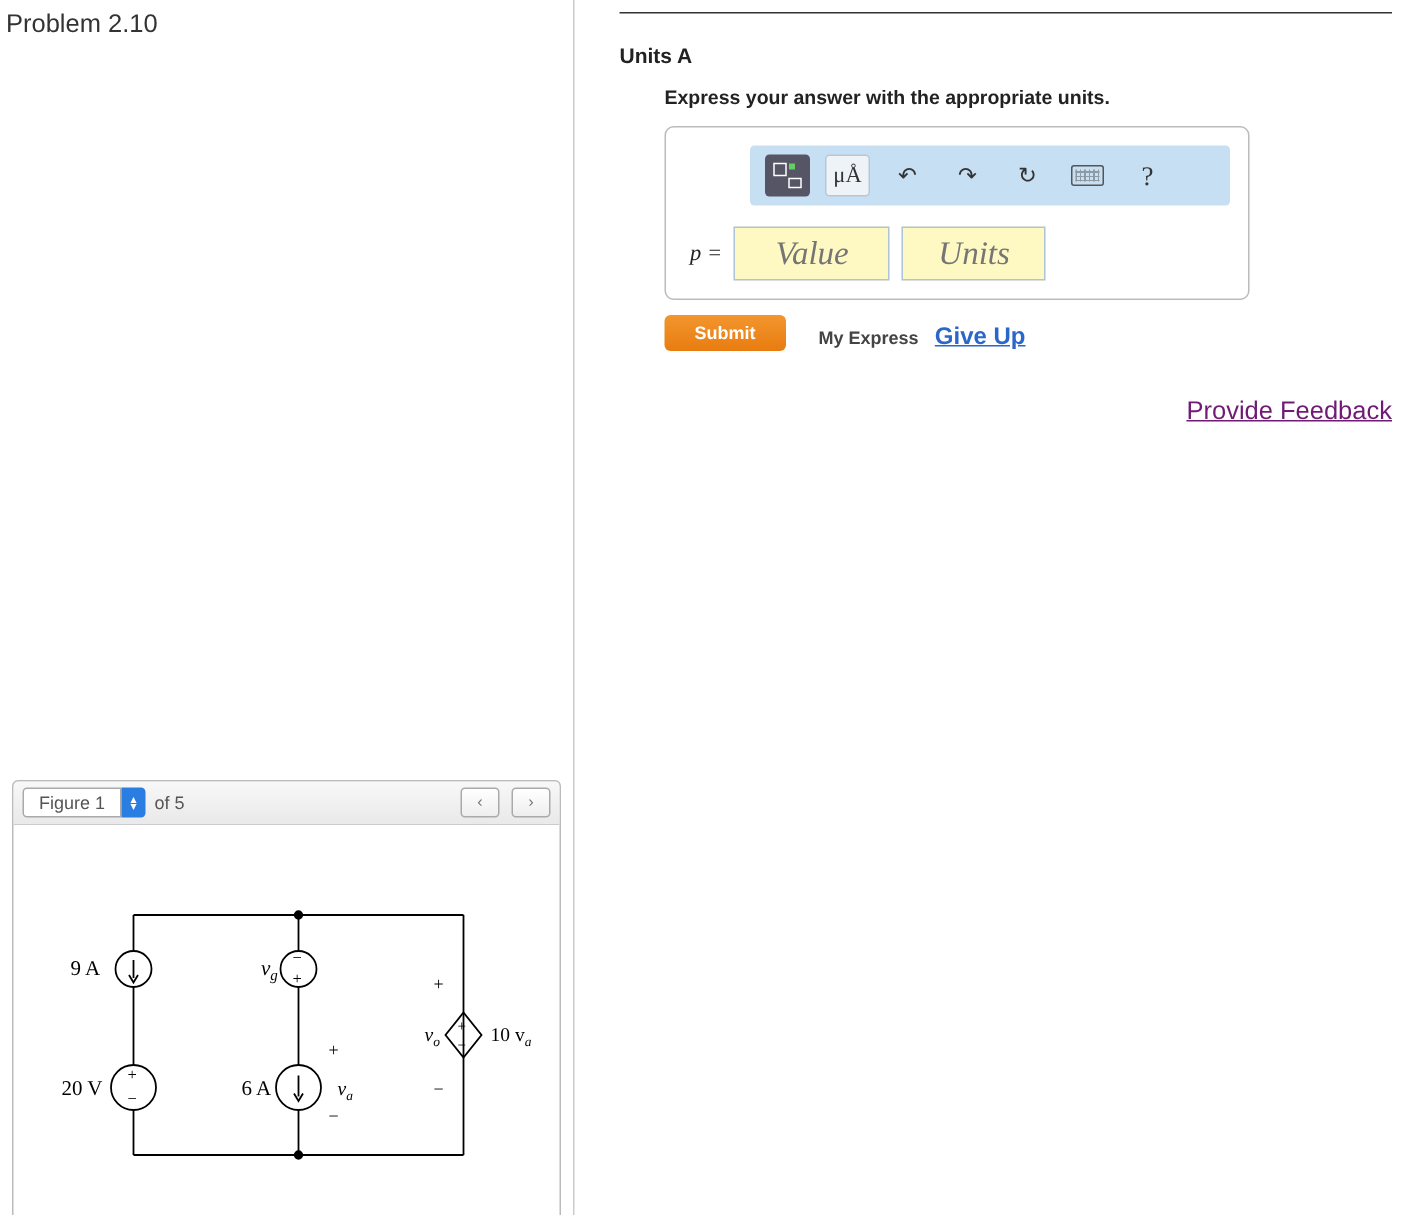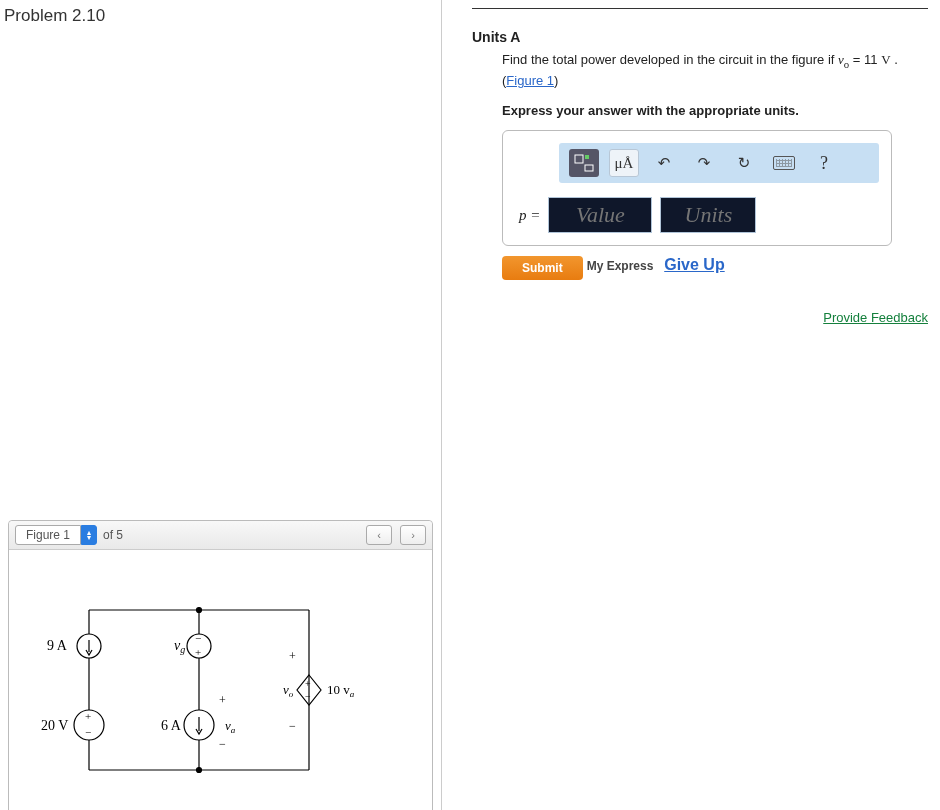--- a/index.html
+++ b/index.html
@@ -6,21 +6,21 @@
   body {
     margin: 0;
     font-family: Arial, Helvetica, sans-serif;
     font-size: 13px;
     color: #222;
     background: #fff;
     width: 940px;
   }
   .layout { display: flex; }
   .left-col {
-    width: 442px;
+    width: 383px;
     border-right: 1px solid #ccc;
     min-height: 810px;
     position: relative;
   }
   .right-col { flex: 1; padding: 0 12px 0 30px; }
   .problem-title {
     font-size: 17px;
     font-weight: 400;
     color: #333;
     padding: 6px 0 0 4px;
@@ -117,39 +117,39 @@
   }
   .ans-row { display: flex; align-items: center; gap: 8px; margin-left: 4px;}
   .eq-label { font-style: italic; font-family: 'Times New Roman', serif; font-size: 15px; }
   .val-input, .unit-input {
     border: 1px solid #b0c4d8;
     font-family: 'Times New Roman', serif;
     font-style: italic;
     font-size: 22px;
     color: #888;
     padding: 4px 10px;
-    background: #0f172a;
+    background: #fef9c3;
     text-align: center;
   }
   .val-input { width: 104px; height: 36px; }
   .unit-input { width: 96px; height: 36px; }
-  .button-row { display: flex; align-items: flex-start; gap: 4px; margin-top: 10px;}
+  .button-row { display: flex; align-items: flex-end; gap: 22px; margin-top: 10px;}
   .submit-btn {
     background: linear-gradient(#f2962e, #e87c10);
     color: #fff;
     font-weight: bold;
     font-size: 12px;
     padding: 5px 20px;
     border: none;
     border-radius: 4px;
   }
   .my-answers { font-weight: bold; color: #444; font-size: 12px;}
   .giveup { color: #2a67c9; text-decoration: underline; font-weight: bold; font-size: 16px;}
   .feedback { text-align: right; margin-top: 30px; }
-  .feedback a { color: #15803d; text-decoration: underline; font-size: 13px;}
+  .feedback a { color: #701a75; text-decoration: underline; font-size: 17px;}
   .serif { font-family: 'Times New Roman', serif; }
   .kbd-icon {
     width: 22px; height: 14px; border: 1px solid #555; border-radius: 2px;
     position: relative;
   }
   .kbd-icon::after { content:""; position:absolute; left:2px; right:2px; top:2px; bottom:2px;
     background: repeating-linear-gradient(90deg,#555 0 1px,transparent 1px 3px),
                 repeating-linear-gradient(0deg,#555 0 1px,transparent 1px 3px);
     opacity:0.5;
   }
@@ -228,24 +228,20 @@
           <text x="276" y="120" font-size="10">−</text>
         </svg>
       </div>
     </div>
   </div>
 
   <div class="right-col">
     <hr class="divider">
     <div class="part-label">Units A</div>
     <div class="prompt-block">
-      <div class="prompt-text">
-        <span>Find the total power developed in the circuit in the figure if </span><span class="serif" style="font-style:italic">v</span><sub class="serif">o</sub><span> = 11 </span><span class="serif">V</span><span> .</span><br>
-        (<a href="#" class="figlink">Figure 1</a>)
-      </div>
       <div class="instruction">Express your answer with the appropriate units.</div>
 
       <div class="answer-box">
         <div class="toolbar">
           <div class="tb-icon tb-dark">
             <svg width="22" height="20">
                 <rect x="2" y="2" width="8" height="8" fill="none" stroke="#fff"></rect>
                 <rect x="12" y="2" width="4" height="4" fill="#6c6"></rect>
                 <rect x="12" y="12" width="8" height="6" fill="none" stroke="#fff"></rect>
               </svg>

